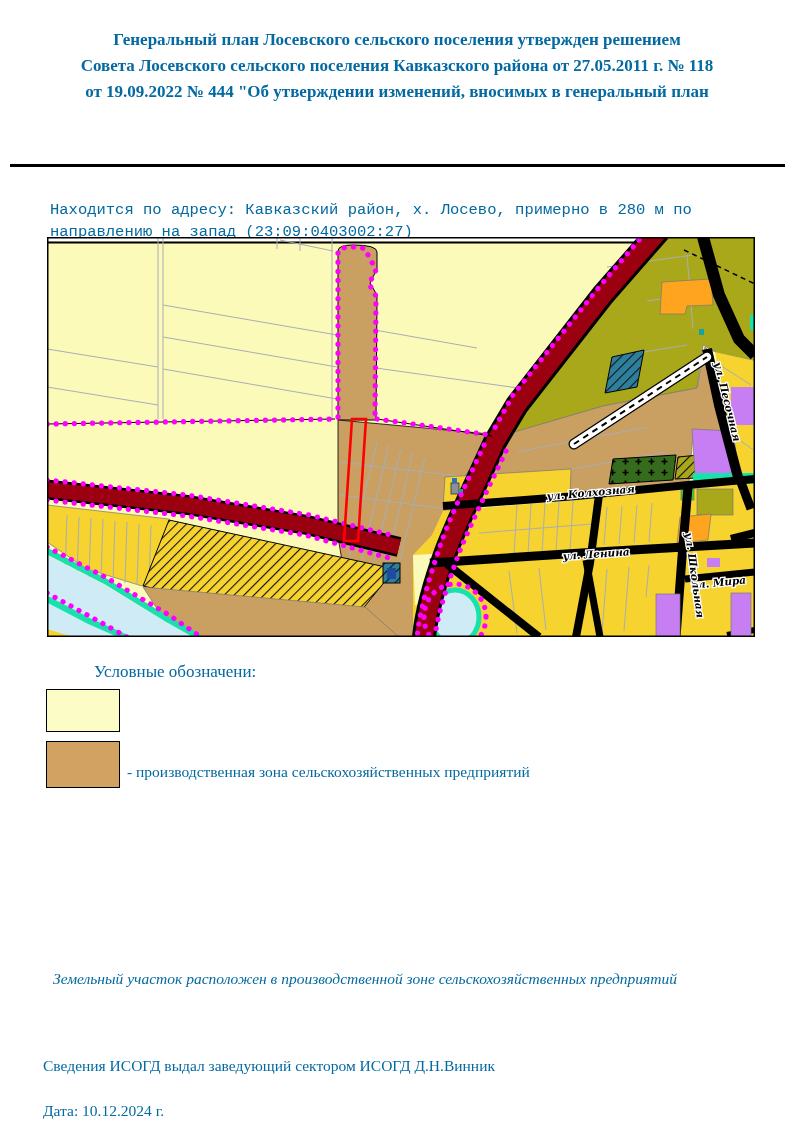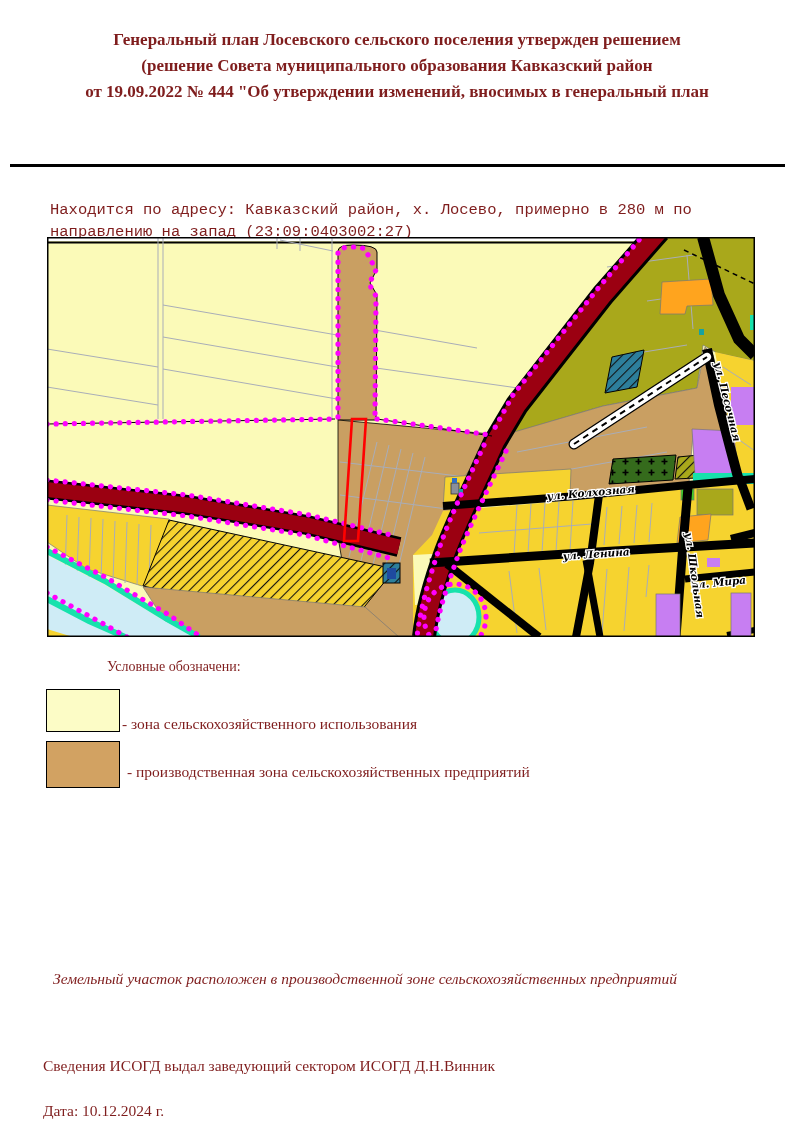--- a/index.html
+++ b/index.html
@@ -1,24 +1,24 @@
 <!DOCTYPE html>
 <html><head>
 <meta charset="utf-8">
 <style>
   html,body{margin:0;padding:0;background:#e8e8e8;}
   .page{position:relative;width:794px;height:1122px;margin:0 auto;background:#ffffff;
-        font-family:"Liberation Serif", serif;color:#7f1d1d;overflow:hidden;}
+        font-family:"Liberation Serif", serif;color:#0369a1;overflow:hidden;}
   .title{position:absolute;top:27px;left:0;right:0;text-align:center;
          font-weight:bold;font-size:17px;line-height:26px;}
   .rule{position:absolute;top:164px;left:10px;width:775px;height:3px;background:#000;border:0;margin:0;}
   .address{position:absolute;top:183px;left:50px;width:700px;font-size:15.5px;line-height:22px;font-family:Liberation Mono, monospace;}
   .map-wrap{position:absolute;top:237px;left:47px;width:708px;height:400px;}
   .map-wrap svg{display:block;}
-  .legend-heading{position:absolute;top:645px;left:107px;font-size:14px;}
+  .legend-heading{position:absolute;top:645px;left:94px;font-size:17px;}
   .swatch{position:absolute;border:1.4px solid #000;}
   .sw1{top:689px;left:46px;width:72px;height:41px;}
   .sw2{top:741px;left:46px;width:72px;height:45px;}
   .legend-label{position:absolute;font-size:15.5px;}
   .ll1{top:699px;left:122px;}
   .ll2{top:752px;left:127px;margin-top:11px;}
   .zone-note{position:absolute;top:954px;left:53px;width:720px;font-size:15.5px;font-style:italic;}
   .issued{position:absolute;top:1041px;left:43px;font-size:15.5px;}
   .docdate{position:absolute;top:1066px;left:43px;font-size:15.5px;margin-top:36px;}
   
@@ -29,21 +29,21 @@
   .slabel{font-family:"DejaVu Serif", serif;font-style:italic;font-weight:600;font-size:10.5px;
           fill:#000;stroke:#fff;stroke-width:2.6px;paint-order:stroke;}
 </style>
 </head>
 <body>
 
 <div class="page">
 
   <div class="title">
     <div>Генеральный план Лосевского сельского поселения утвержден решением</div>
-    <div>(решение Совета муниципального образования Кавказский район</div>
+    <div>Совета Лосевского сельского поселения Кавказского района от 27.05.2011 г. № 118</div>
     <div>от 19.09.2022 № 444 "Об утверждении изменений, вносимых в генеральный план</div>
   </div>
 
   <div class="rule"></div>
 
   <p class="address">Находится по адресу: Кавказский район, х. Лосево, примерно в 280 м по направлению на запад (23:09:0403002:27)</p>
 
   <div class="map-wrap">
     <svg width="708" height="400" viewBox="0 0 708 400">
       <defs>
@@ -256,21 +256,20 @@
         </g>
       </g>
 
       <rect x="0.75" y="0.75" width="706.5" height="398.5" fill="none" stroke="#000" stroke-width="1.5"></rect>
     </svg>
   </div>
 
   <p class="legend-heading">Условные обозначени:</p>
 
   <div class="swatch sw1" style="background-color: rgb(252, 252, 198);"></div>
-  <p class="legend-label ll1">- зона сельскохозяйственного использования</p>
 
   <div class="swatch sw2" style="background-color: rgb(210, 162, 98);"></div>
   <p class="legend-label ll2">- производственная зона сельскохозяйственных предприятий</p>
 
   <p class="zone-note">Земельный участок расположен в производственной зоне сельскохозяйственных предприятий</p>
 
   <p class="issued">Сведения ИСОГД выдал заведующий сектором ИСОГД Д.Н.Винник</p>
   <p class="docdate">Дата: 10.12.2024 г.</p>
 
 </div>

